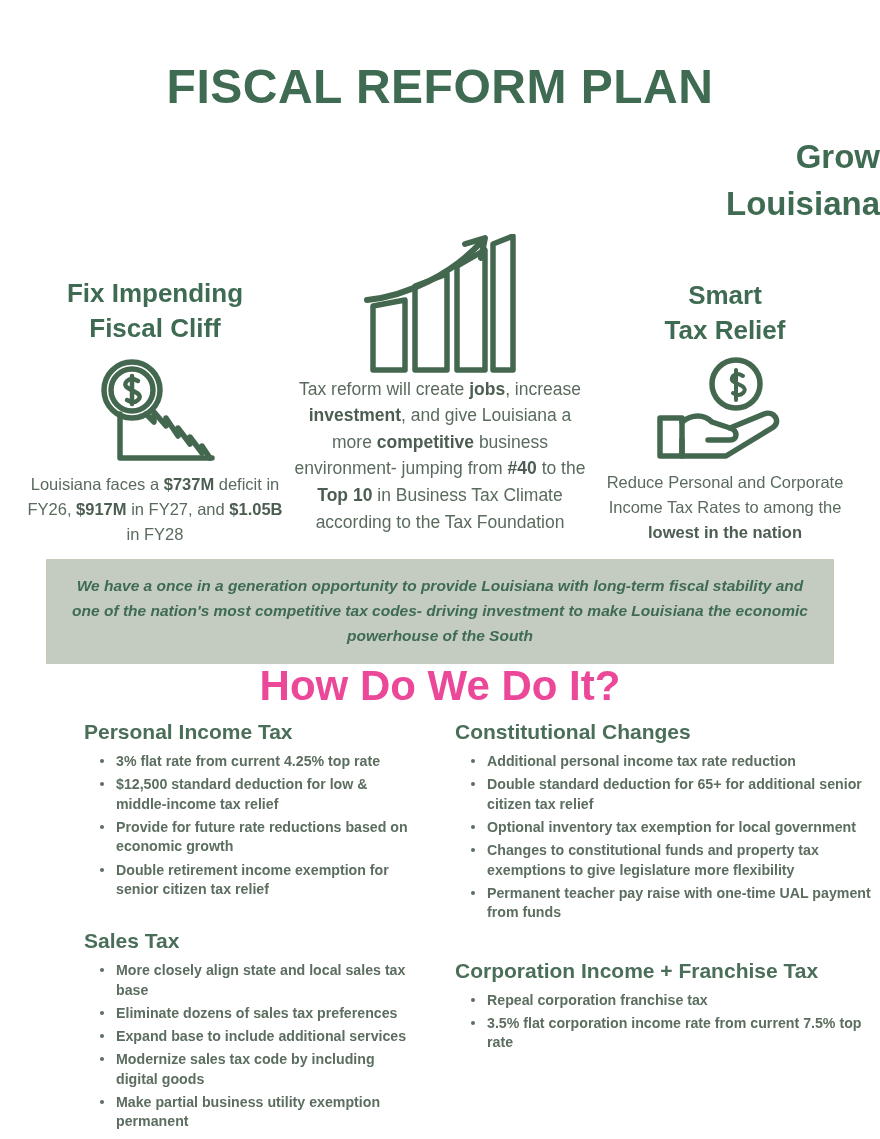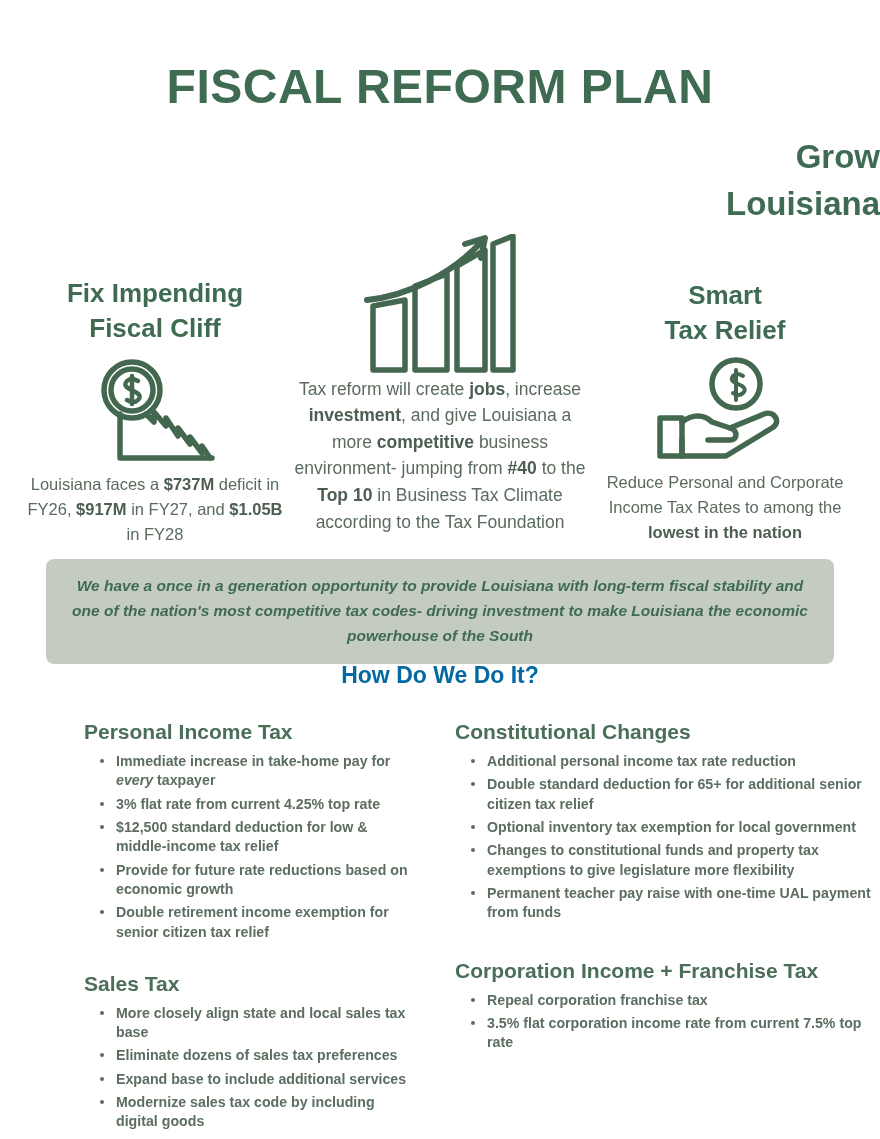--- a/index.html
+++ b/index.html
@@ -87,43 +87,43 @@
   }
   .pillar-body b { font-weight: bold; color: #4c5e51; }
 
   
   .quote-banner {
     position: absolute;
     left: 46px;
     top: 559px;
     width: 788px;
     background: #c3ccbf;
-    border-radius: 8px;
+    border-radius: 1px;
     padding: 14px 24px 16px 24px;
     box-sizing: border-box;
   }
   .quote-text {
     font-size: 15.5px;
     font-style: italic;
     font-weight: bold;
     color: #3f6b53;
     text-align: center;
     line-height: 1.62;
   }
 
   
   .how-heading {
     position: absolute;
     left: 0;
     top: 662px;
     width: 880px;
     text-align: center;
-    font-size: 23px;
-    font-weight: bold;
-    color: #0369a1;
+    font-size: 42px;
+    font-weight: bold;
+    color: #ec4899;
   }
 
   
   .details {
     position: absolute;
     left: 0;
     top: 720px;
     width: 880px;
     display: flex;
   }
@@ -247,21 +247,20 @@
   </div>
 
   <div class="how-heading">How Do We Do It?</div>
 
   <div class="details">
 
     <div class="col-left">
       <div class="section">
         <div class="section-title">Personal Income Tax</div>
         <ul class="bullets">
-            <li>Immediate increase in take-home pay for <i>every</i> taxpayer</li>
             <li>3% flat rate from current 4.25% top rate</li>
             <li>$12,500 standard deduction for low &amp; middle-income tax relief</li>
             <li>Provide for future rate reductions based on economic growth</li>
             <li>Double retirement income exemption for senior citizen tax relief</li>
           </ul>
       </div>
       <div class="spacer-left"></div>
       <div class="section">
         <div class="section-title">Sales Tax</div>
         <ul class="bullets">

